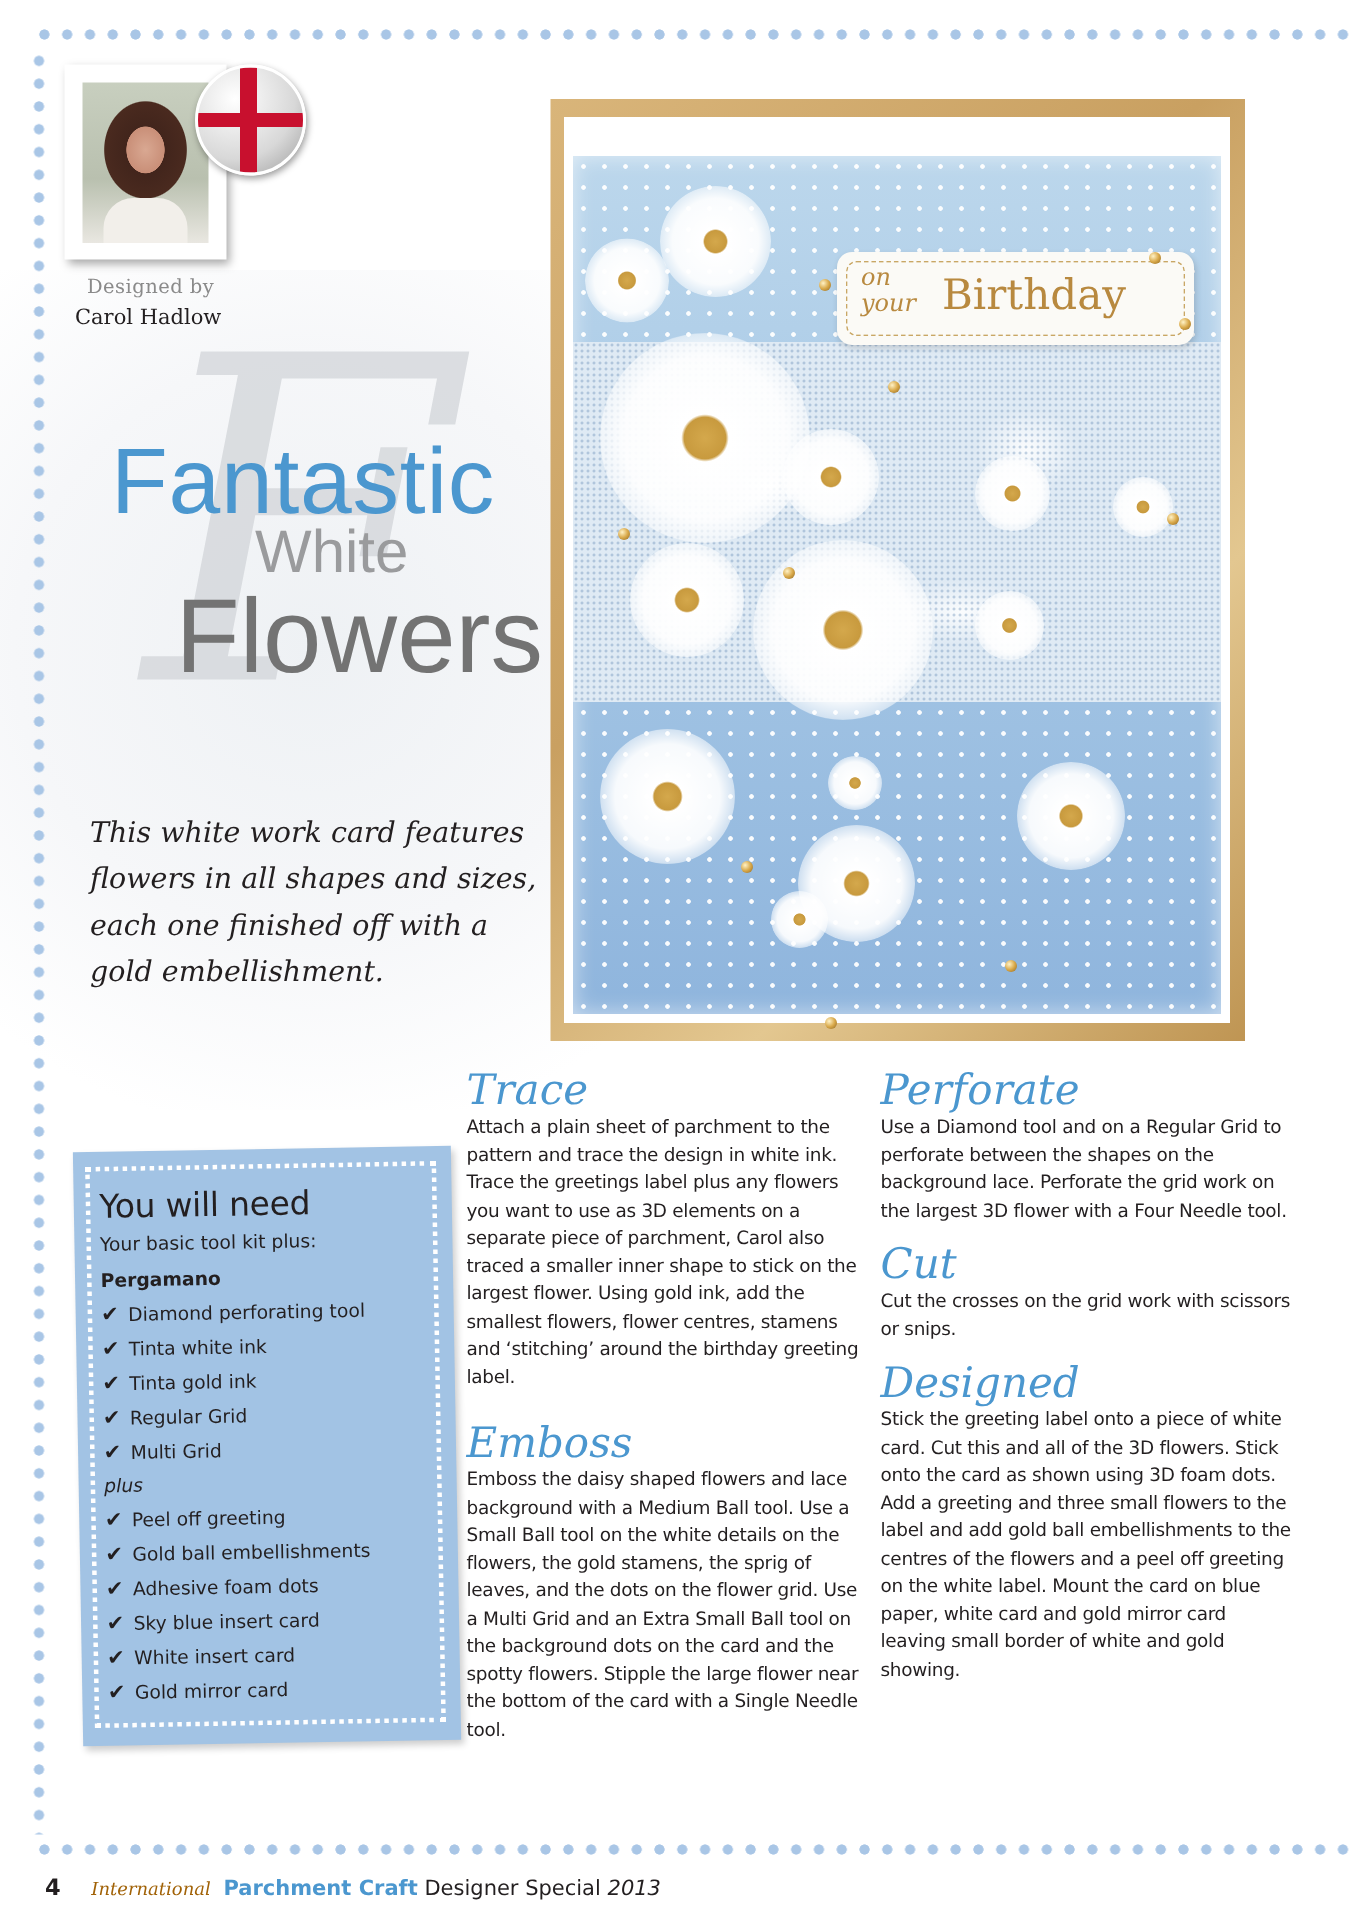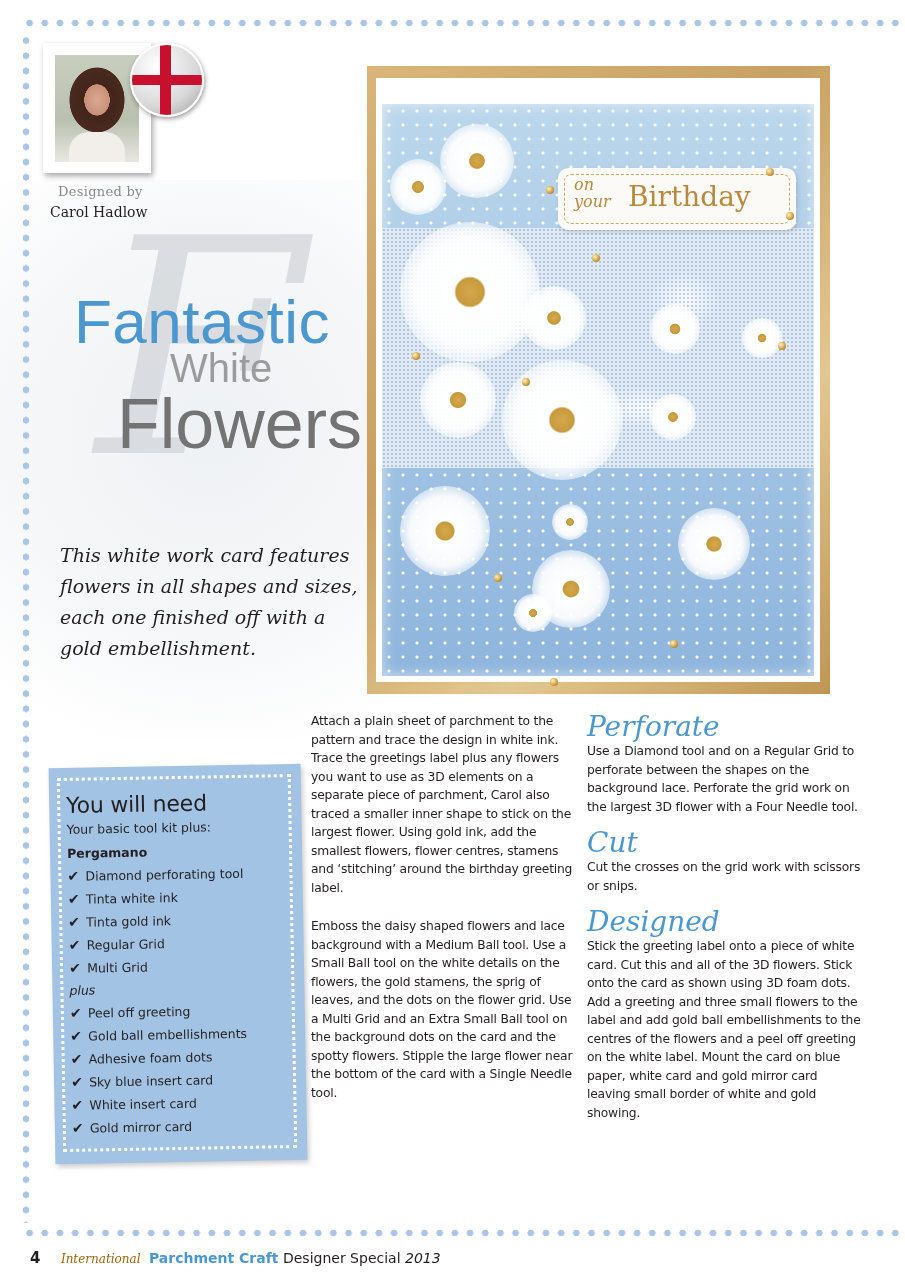--- a/index.html
+++ b/index.html
@@ -262,22 +262,24 @@
     <div class="need-item"><span class="check">✔</span><span>Peel off greeting</span></div>
     <div class="need-item"><span class="check">✔</span><span>Gold ball embellishments</span></div>
     <div class="need-item"><span class="check">✔</span><span>Adhesive foam dots</span></div>
     <div class="need-item"><span class="check">✔</span><span>Sky blue insert card</span></div>
     <div class="need-item"><span class="check">✔</span><span>White insert card</span></div>
     <div class="need-item"><span class="check">✔</span><span>Gold mirror card</span></div>
   </div>
 </div>
 
 <div class="col col-1">
+  <h2 class="section-head">Trace</h2>
   <p class="section-body">Attach a plain sheet of parchment to the pattern and trace the design in white ink. Trace the greetings label plus any flowers you want to use as 3D elements on a separate piece of parchment, Carol also traced a smaller inner shape to stick on the largest flower. Using gold ink, add the smallest flowers, flower centres, stamens and ‘stitching’ around the birthday greeting label.</p>
   <div class="gap-sm"></div>
+  <h2 class="section-head">Emboss</h2>
   <p class="section-body">Emboss the daisy shaped flowers and lace background with a Medium Ball tool. Use a Small Ball tool on the white details on the flowers, the gold stamens, the sprig of leaves, and the dots on the flower grid. Use a Multi Grid and an Extra Small Ball tool on the background dots on the card and the spotty flowers. Stipple the large flower near the bottom of the card with a Single Needle tool.</p>
 </div>
 
 <div class="col col-2">
   <h2 class="section-head">Perforate</h2>
   <p class="section-body">Use a Diamond tool and on a Regular Grid to perforate between the shapes on the background lace. Perforate the grid work on the largest 3D flower with a Four Needle tool.</p>
   <h2 class="section-head">Cut</h2>
   <p class="section-body">Cut the crosses on the grid work with scissors or snips.</p>
   <h2 class="section-head">Designed</h2>
   <p class="section-body">Stick the greeting label onto a piece of white card. Cut this and all of the 3D flowers. Stick onto the card as shown using 3D foam dots. Add a greeting and three small flowers to the label and add gold ball embellishments to the centres of the flowers and a peel off greeting on the white label. Mount the card on blue paper, white card and gold mirror card leaving small border of white and gold showing.</p>

